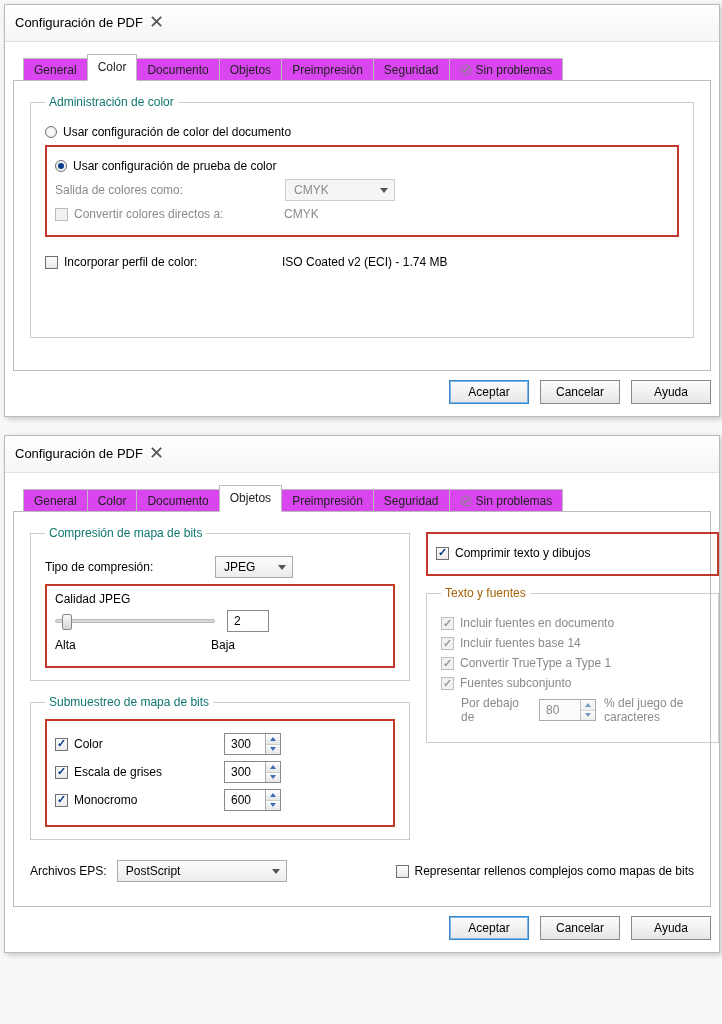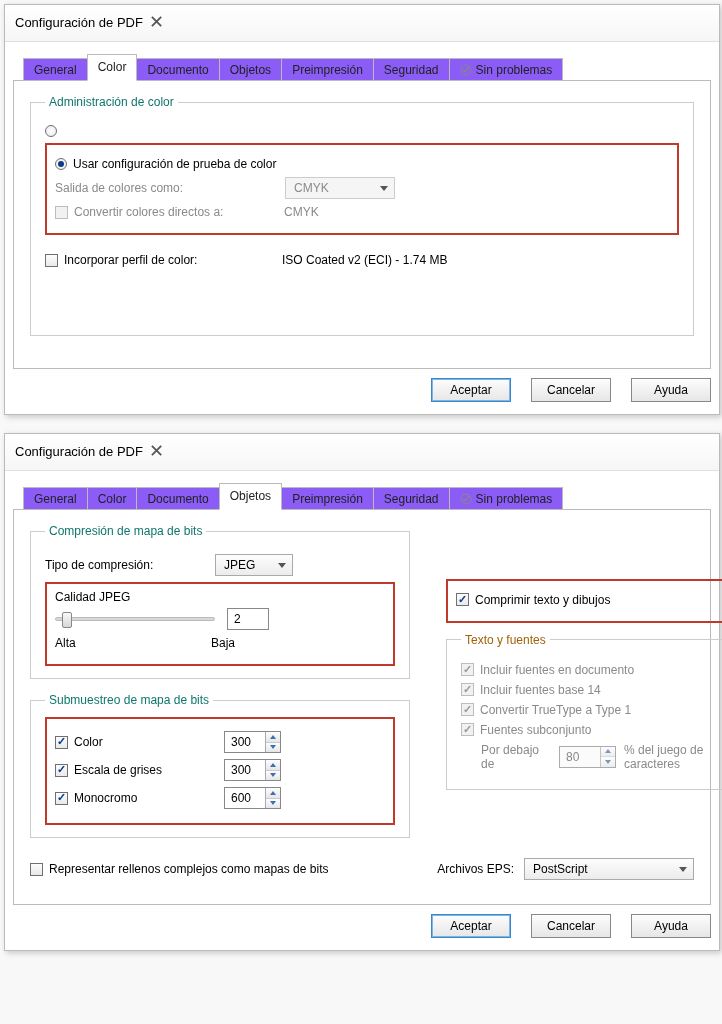--- a/index.html
+++ b/index.html
@@ -37,21 +37,21 @@
   .tabstrip {
     display: flex;
     align-items: flex-end;
     margin: 8px 0 0 10px;
     position: relative;
   }
   .tab {
     border: 1px solid #bbb;
     border-bottom: none;
     padding: 4px 10px 5px 10px;
-    background: #8b5cf6;
+    background: #d946ef;
     margin-right: -1px;
     cursor: pointer;
     color: #222;
     font-size: 12px;
     position: relative;
     top: 1px;
   }
   .tab.active {
     background: #fff;
     border-bottom: 1px solid #fff;
@@ -129,21 +129,21 @@
     width:12px;height:12px;border-radius:50%;
     border:1px solid #707070; margin-right:6px; flex:none;
     display:inline-flex;align-items:center;justify-content:center;
     background:radial-gradient(#fff,#e9e9e9);
   }
   .radio-c.checked::after{
     content:""; width:6px;height:6px;border-radius:50%; background:#0a3c8e;
   }
   .btnbar {
     display:flex; justify-content:flex-end;
-    gap:20px; padding:8px 0 4px 0;
+    gap:11px; padding:8px 0 4px 0;
   }
   .btn {
     min-width:80px;
     height:24px;
     border:1px solid #888;
     background:linear-gradient(#fdfdfd,#e6e6e6);
     padding:0 14px;
     cursor:pointer;
     font-size:12px;
   }
@@ -178,21 +178,21 @@
   }
   .numfield .spin div{
     width:14px; flex:1;
     display:flex;align-items:center;justify-content:center;
     background:linear-gradient(#fdfdfd,#e6e6e6);
     border-bottom:1px solid #ccc;
   }
   .numfield .spin div:last-child{border-bottom:none;}
   .arrow-up{width:0;height:0;border-left:3px solid transparent;border-right:3px solid transparent;border-bottom:4px solid #3b6fb0;}
   .arrow-dn{width:0;height:0;border-left:3px solid transparent;border-right:3px solid transparent;border-top:4px solid #3b6fb0;}
-  .cols { display:flex; gap:36px;align-items:center; }
+  .cols { display:flex; gap:16px; }
   .col-left { flex: 0 0 380px; }
   .col-right { flex:1; }
   .inline-label { display:inline-block; }
 </style>
 </head>
 <body>
 
 <div class="dialog">
   <div class="titlebar">
     <span class="title">Configuración de PDF</span>
@@ -214,20 +214,21 @@
             </svg>
         </span><span>Sin problemas</span>
       </div>
     </div>
     <div class="panel">
 
       <fieldset>
         <legend>Administración de color</legend>
         <div class="row">
           <span class="radio-c"></span>
+          <span>Usar configuración de color del documento</span>
         </div>
         <div class="redbox">
           <div class="row">
             <span class="radio-c checked"></span>
             <span>Usar configuración de prueba de color</span>
           </div>
           <div class="row disabled">
             <span style="width:230px" class="inline-label">Salida de colores como:</span>
             <span class="select disabled">
               <span>CMYK</span>
@@ -401,31 +402,31 @@
                     </div>
                   </span>
               </span>
               <span style="width:100px">% del juego de caracteres</span>
             </div>
           </fieldset>
         </div>
       </div>
 
       <div class="row" style="margin-top:6px;justify-content:space-between">
-        <div class="row" style="margin:0">
-          <span class="checkbox-sq"></span>
-          <span>Representar rellenos complejos como mapas de bits</span>
-        </div>
         <div class="row" style="margin:0;gap:10px">
           <span>Archivos EPS:</span>
           <span class="select" style="min-width:170px">
             <span>PostScript</span>
             <span class="arrow"></span>
           </span>
         </div>
+        <div class="row" style="margin:0">
+          <span class="checkbox-sq"></span>
+          <span>Representar rellenos complejos como mapas de bits</span>
+        </div>
       </div>
     </div>
     <div class="btnbar">
       <button class="btn primary">Aceptar</button>
       <button class="btn">Cancelar</button>
       <button class="btn">Ayuda</button>
     </div>
   </div>
 </div>
 

